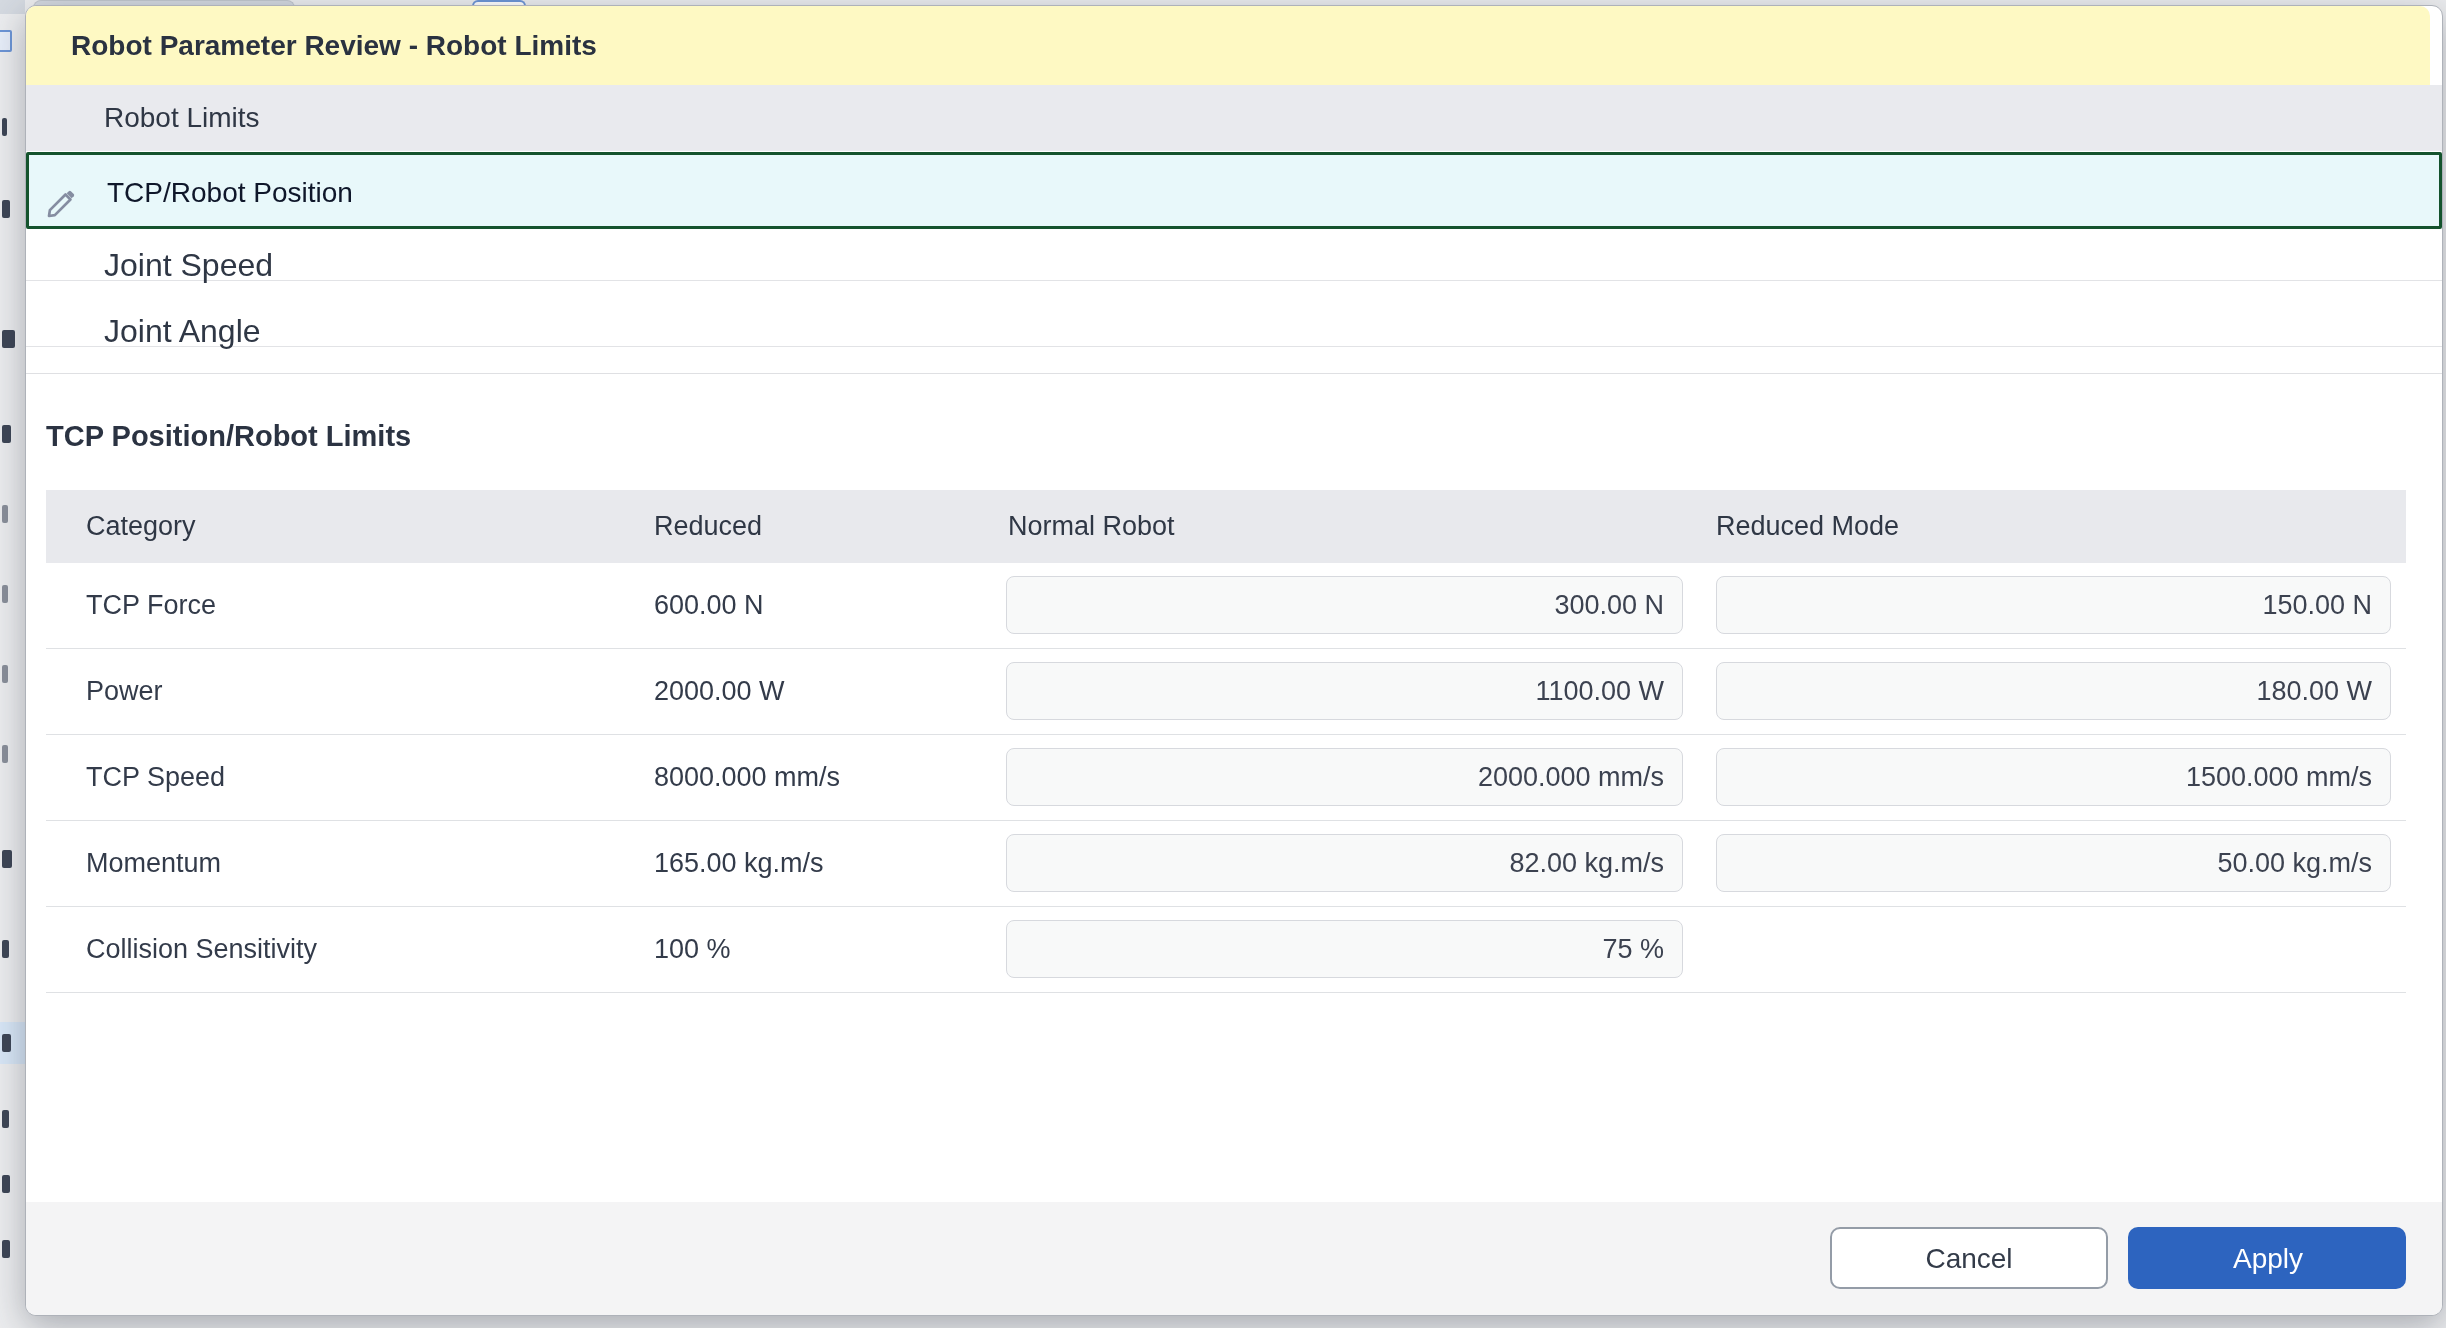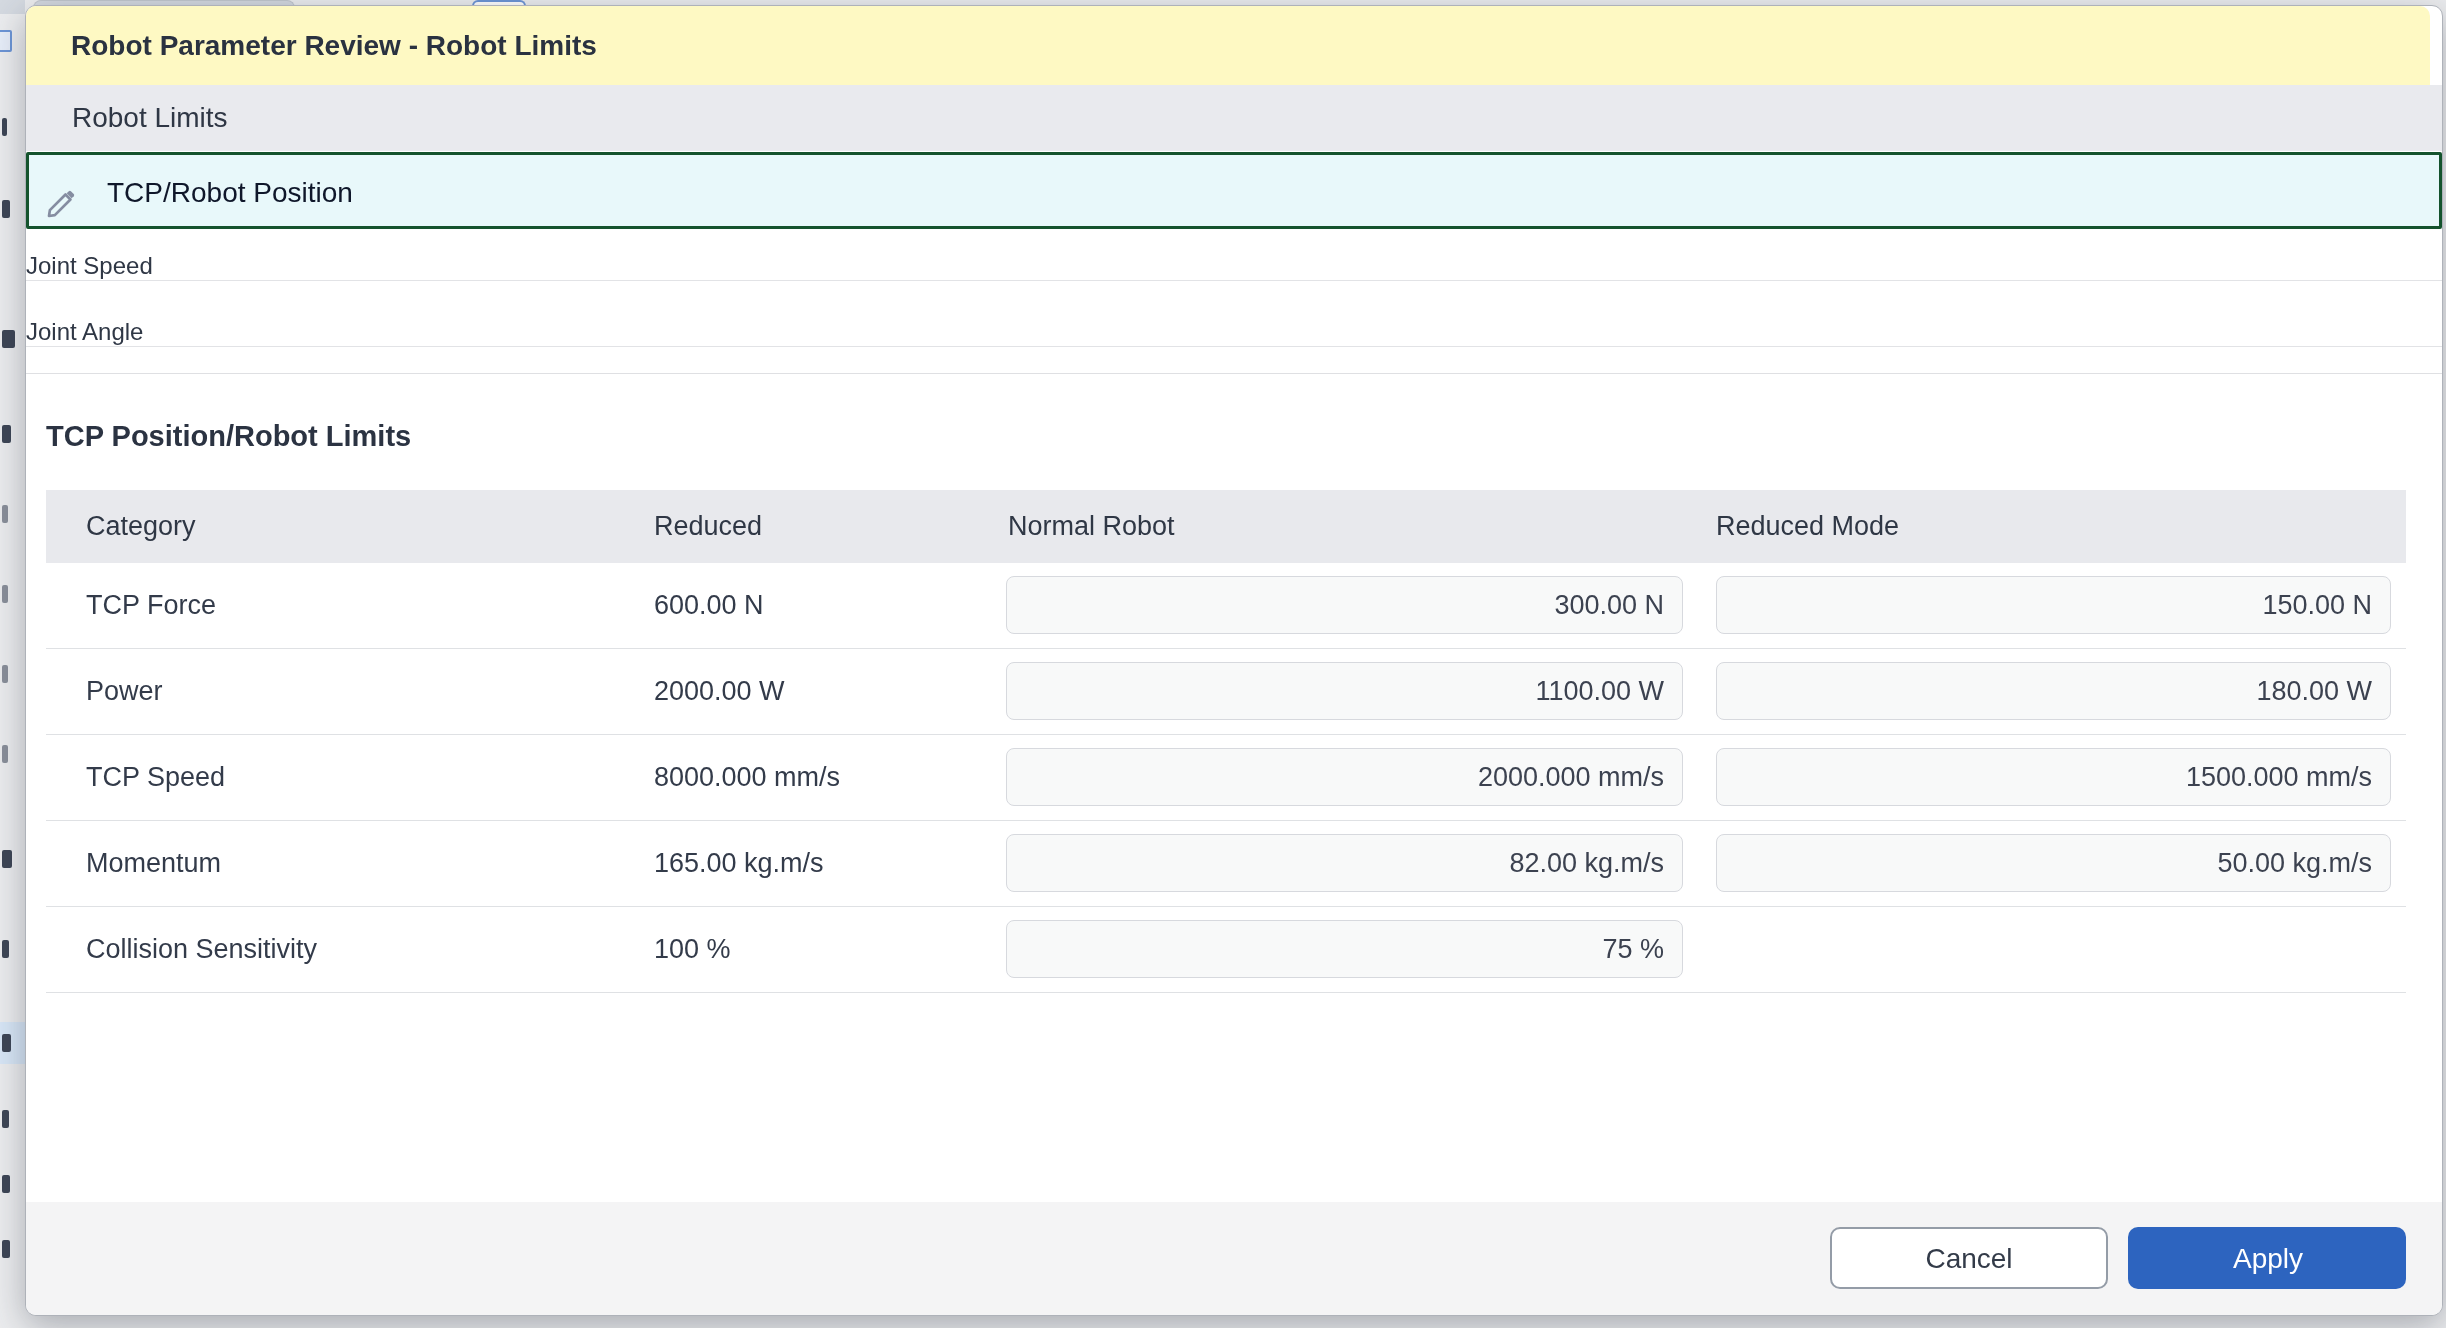--- a/index.html
+++ b/index.html
@@ -30,33 +30,33 @@
   }
   .titlebar{
     position:absolute;left:0;top:0;right:12px;height:79px;
     background:#fef9c3;border-radius:10px 10px 0 0;
     line-height:79px;padding-left:45px;
     font-size:28px;font-weight:bold;color:#2a3240;
   }
   
   .nav-group{
     position:absolute;left:0;top:79px;right:0;height:66px;
-    background:#e9eaee;line-height:66px;padding-left:46px;font-size:28px;color:#2f3745;
+    background:#e9eaee;line-height:66px;padding-left:78px;font-size:28px;color:#2f3745;
   }
   .nav-selected{
     position:absolute;left:0;top:146px;right:0;height:77px;
     background:#e8f8fa;border:3px solid #14532d;border-radius:2px;
     box-sizing:border-box;line-height:75px;font-size:28px;color:#0f172a;
   }
   .nav-selected .label{position:absolute;left:78px;top:0;}
   .pencil{position:absolute;left:14px;top:20px;width:36px;height:36px;}
   .nav-item{
     position:absolute;left:0;right:0;height:48px;background:#ffffff;
     border-bottom:1px solid #e2e3e6;box-sizing:border-box;
-    line-height:65px;font-size:24px;color:#2f3745;
+    line-height:65px;padding-left:78px;font-size:32px;color:#2f3745;
   }
   .nav-item.js{top:227px;}
   .nav-item.ja{top:293px;}
   .section-divider{position:absolute;left:0;right:0;top:367px;height:1px;background:#dfe0e3;}
   
   .section-title{
     position:absolute;left:20px;top:414px;font-size:29px;font-weight:bold;color:#2b3342;
   }
   
   .limits-table{position:absolute;left:20px;top:484px;width:2360px;}

